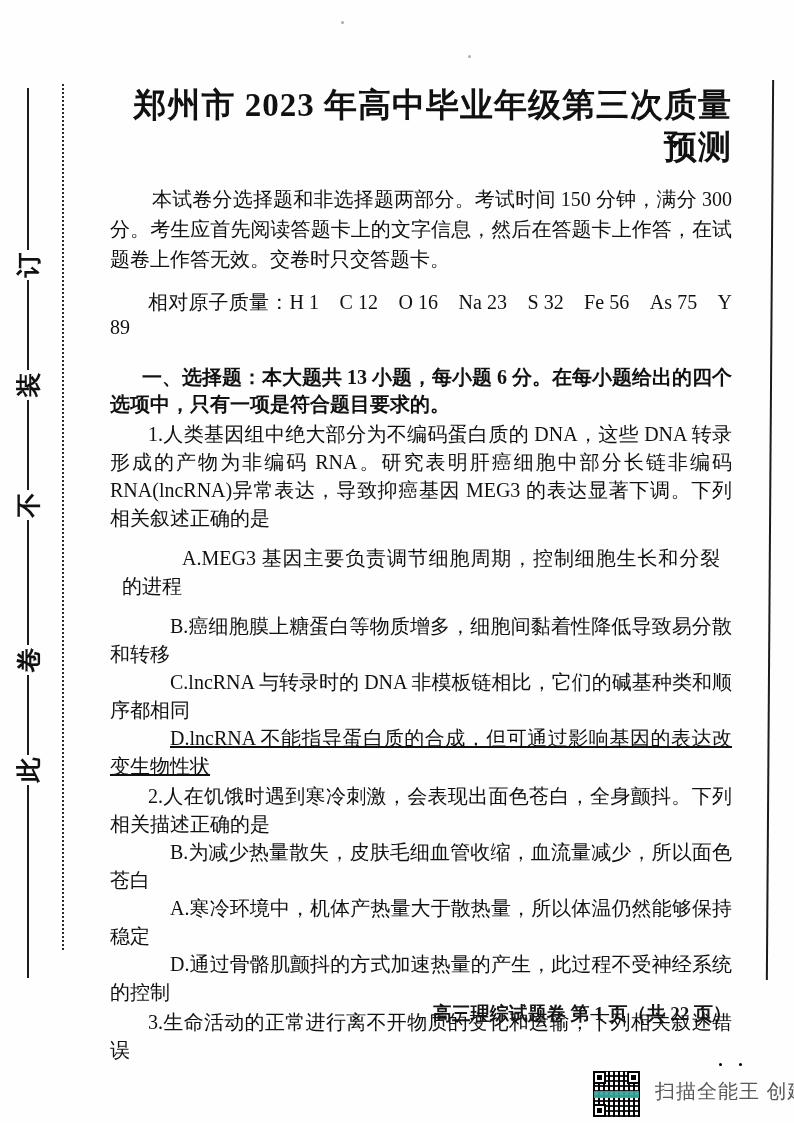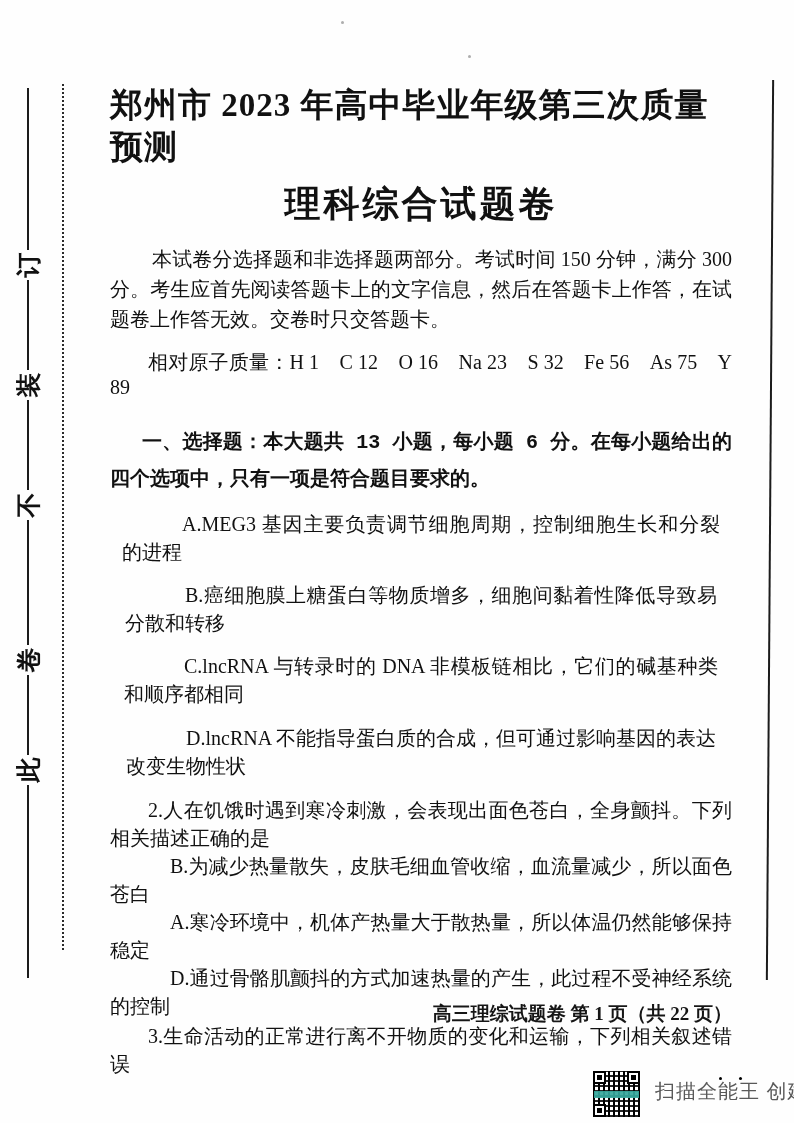--- a/index.html
+++ b/index.html
@@ -23,25 +23,25 @@
     transform:rotate(-90deg);
   }
   
   .right-edge{position:absolute;left:769px;top:80px;width:2px;height:900px;background:#1c1c1c;transform:rotate(0.4deg);}
   
   .page-body{
     position:absolute;left:110px;top:84px;width:622px;
     font-size:20px;line-height:29px;
     text-align:justify;
   }
-  .title1{font-size:33px;line-height:42px;font-weight:bold;text-align:left;text-indent:0;letter-spacing:1px;}
+  .title1{font-size:33px;line-height:42px;font-weight:bold;text-align:right;text-indent:0;letter-spacing:1px;}
   .title2{font-size:36px;line-height:48px;font-weight:bold;text-align:center;text-indent:0;margin-top:12px;letter-spacing:3px;}
   .intro{margin-top:16px;text-indent:42px;line-height:30px;}
   .atomic{margin-top:16px;text-indent:38px;line-height:25px;}
-  .section-heading{margin-top:24px;text-indent:32px;font-weight:bold;line-height:37px;font-family:Liberation Mono, monospace;}
+  .section-heading{margin-top:24px;text-indent:32px;font-weight:bold;line-height:27px;}
   .q-stem{text-indent:38px;line-height:28px;margin-top:2px;}
   .q-option{text-indent:60px;line-height:28px;}
   .emph{position:relative;}
   .emph::after{
     content:"";position:absolute;left:7px;bottom:-5px;
     width:3px;height:3px;border-radius:50%;background:#000;
     box-shadow:20px 0 0 #000;
   }
   
   .footer{
@@ -82,32 +82,32 @@
   <span class="bind-char" style="top:645px">卷</span>
   <span class="bind-char" style="top:755px">此</span>
 
   <div class="right-edge"></div>
 
   <div class="speck" style="left:341px;top:21px"></div>
   <div class="speck" style="left:468px;top:55px"></div>
 
   <div class="page-body">
     <div class="title1">郑州市 2023 年高中毕业年级第三次质量预测</div>
-    <div class="title2">理科综合试题卷</div>
 
     <p class="intro" style="margin:16px 0 0 0;">本试卷分选择题和非选择题两部分。考试时间 150 分钟，满分 300 分。考生应首先阅读答题卡上的文字信息，然后在答题卡上作答，在试题卷上作答无效。交卷时只交答题卡。</p>
 
     <p class="atomic" style="margin:16px 0 0 0;">相对原子质量：H 1　C 12　O 16　Na 23　S 32　Fe 56　As 75　Y 89</p>
 
     <p class="section-heading" style="margin:24px 0 0 0;">一、选择题：本大题共 13 小题，每小题 6 分。在每小题给出的四个选项中，只有一项是符合题目要求的。</p>
 
+    <p class="q-stem" style="margin:2px 0 0 0;">1.人类基因组中绝大部分为不编码蛋白质的 DNA，这些 DNA 转录形成的产物为非编码 RNA。研究表明肝癌细胞中部分长链非编码 RNA(lncRNA)异常表达，导致抑癌基因 MEG3 的表达显著下调。下列相关叙述正确的是</p>
     <p class="q-option" style="margin:12px;">A.MEG3 基因主要负责调节细胞周期，控制细胞生长和分裂的进程</p>
-    <p class="q-option" style="margin:15px;">B.癌细胞膜上糖蛋白等物质增多，细胞间黏着性降低导致易分散和转移</p>
-    <p class="q-option" style="margin:14px;">C.lncRNA 与转录时的 DNA 非模板链相比，它们的碱基种类和顺序都相同</p>
-    <p class="q-option" style="margin:16px;">D.lncRNA 不能指导蛋白质的合成，但可通过影响基因的表达改变生物性状</p>
+    <p class="q-option" style="margin:0;">B.癌细胞膜上糖蛋白等物质增多，细胞间黏着性降低导致易分散和转移</p>
+    <p class="q-option" style="margin:0;">C.lncRNA 与转录时的 DNA 非模板链相比，它们的碱基种类和顺序都相同</p>
+    <p class="q-option" style="margin:0;text-decoration:underline;">D.lncRNA 不能指导蛋白质的合成，但可通过影响基因的表达改变生物性状</p>
 
     <p class="q-stem" style="margin:2px 0 0 0;">2.人在饥饿时遇到寒冷刺激，会表现出面色苍白，全身颤抖。下列相关描述正确的是</p>
     <p class="q-option" style="margin:0;">B.为减少热量散失，皮肤毛细血管收缩，血流量减少，所以面色苍白</p>
     <p class="q-option" style="margin:0;">A.寒冷环境中，机体产热量大于散热量，所以体温仍然能够保持稳定</p>
     <p class="q-option" style="margin:0;">D.通过骨骼肌颤抖的方式加速热量的产生，此过程不受神经系统的控制</p>
 
     <p class="q-stem" style="margin:2px 0 0 0;">
       <span>3.生命活动的正常进行离不开物质的变化和运输，下列相关叙述</span><span class="emph">错误</span>
     </p>
 

